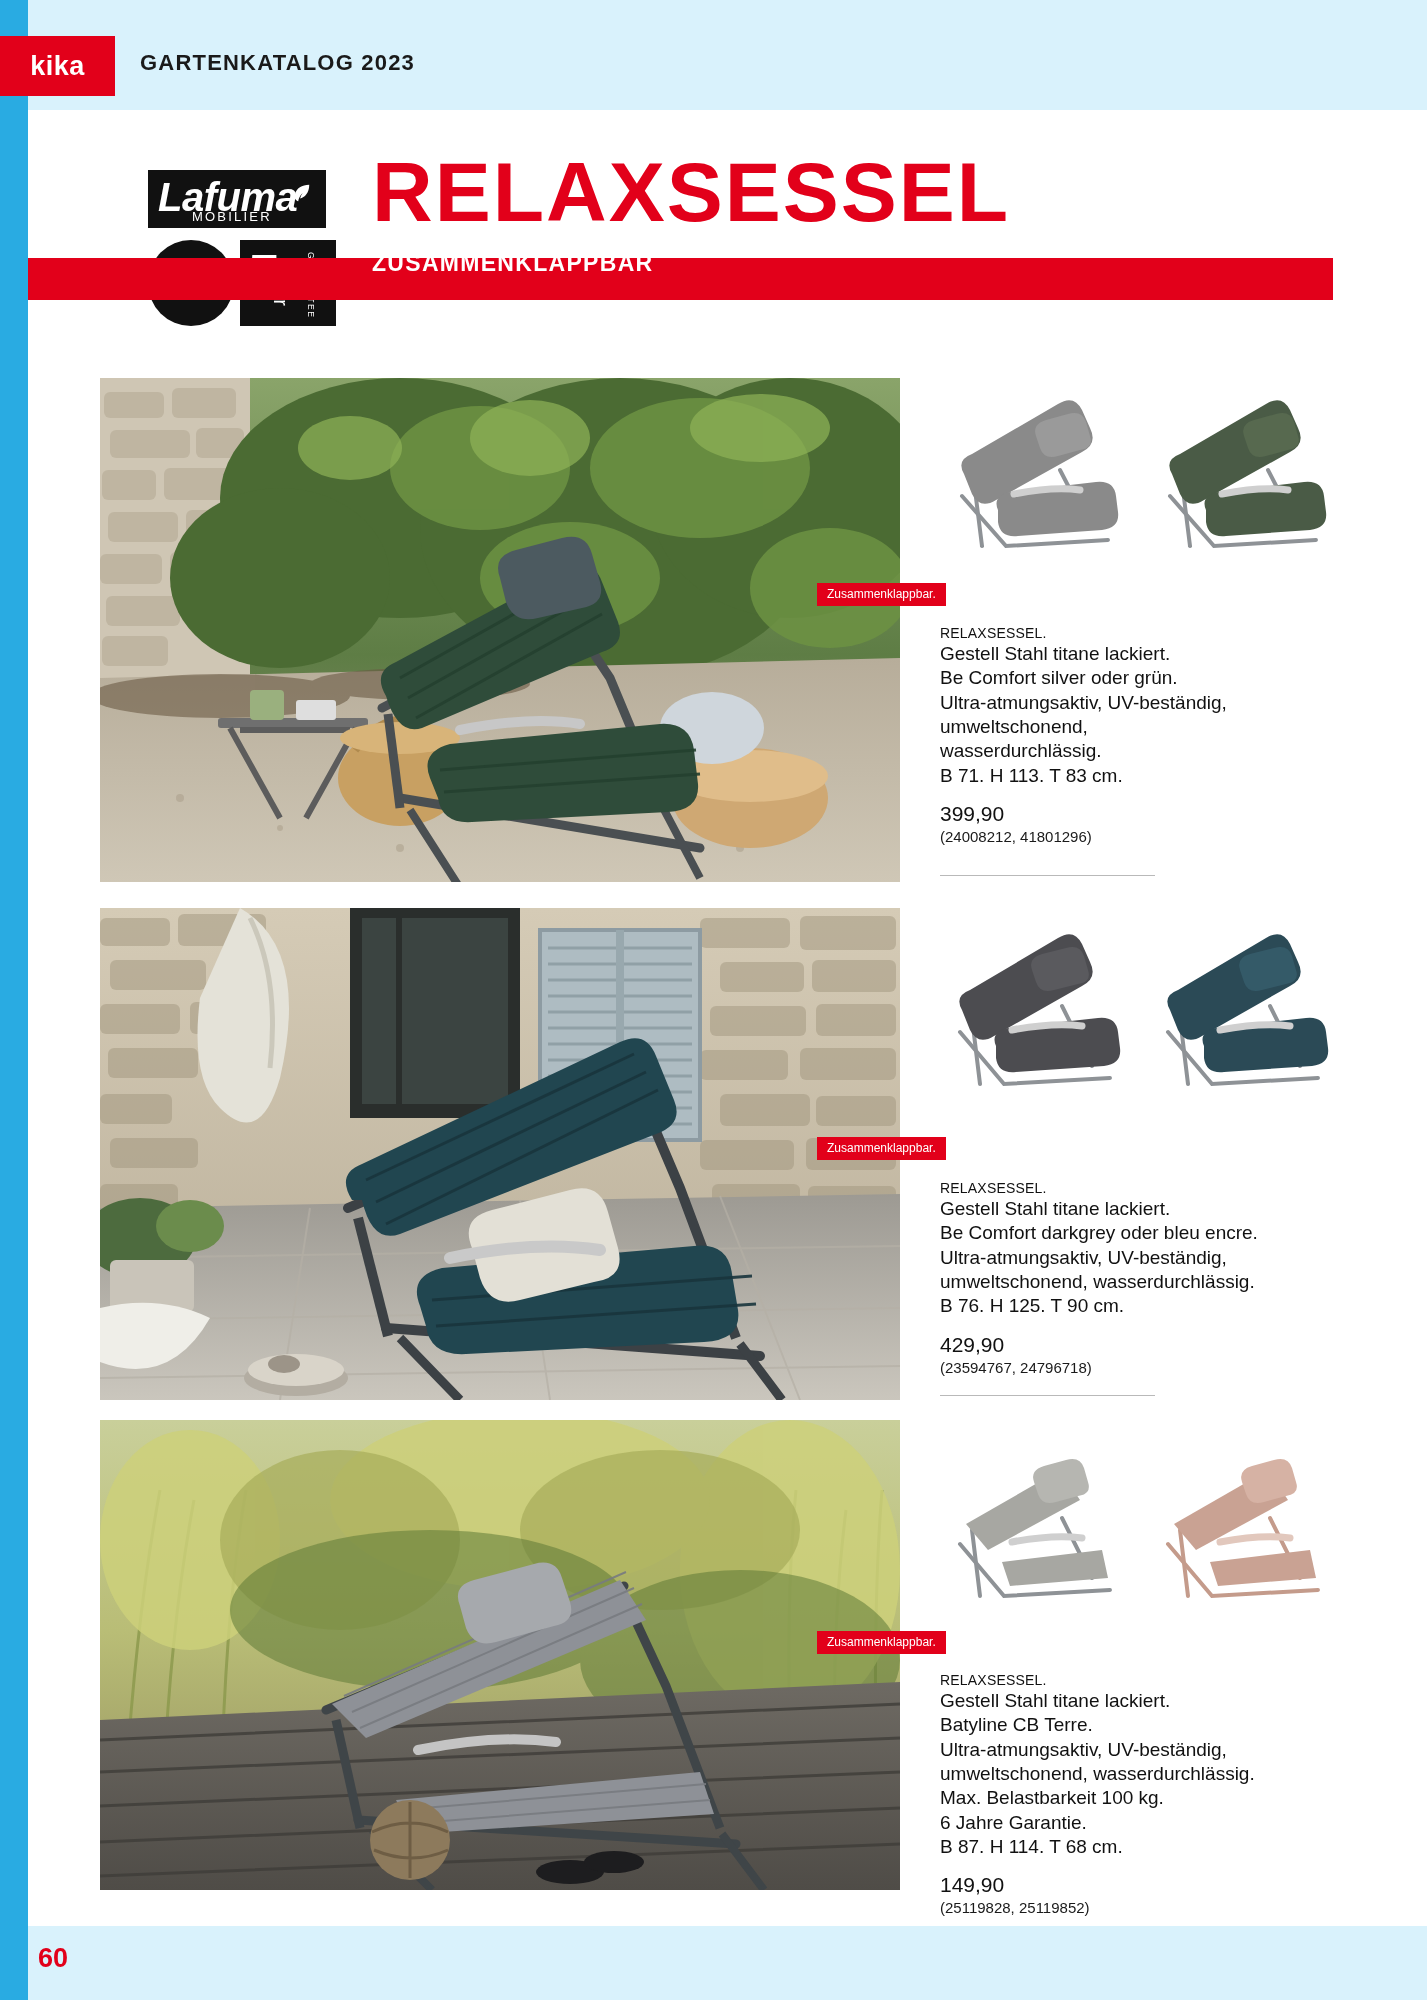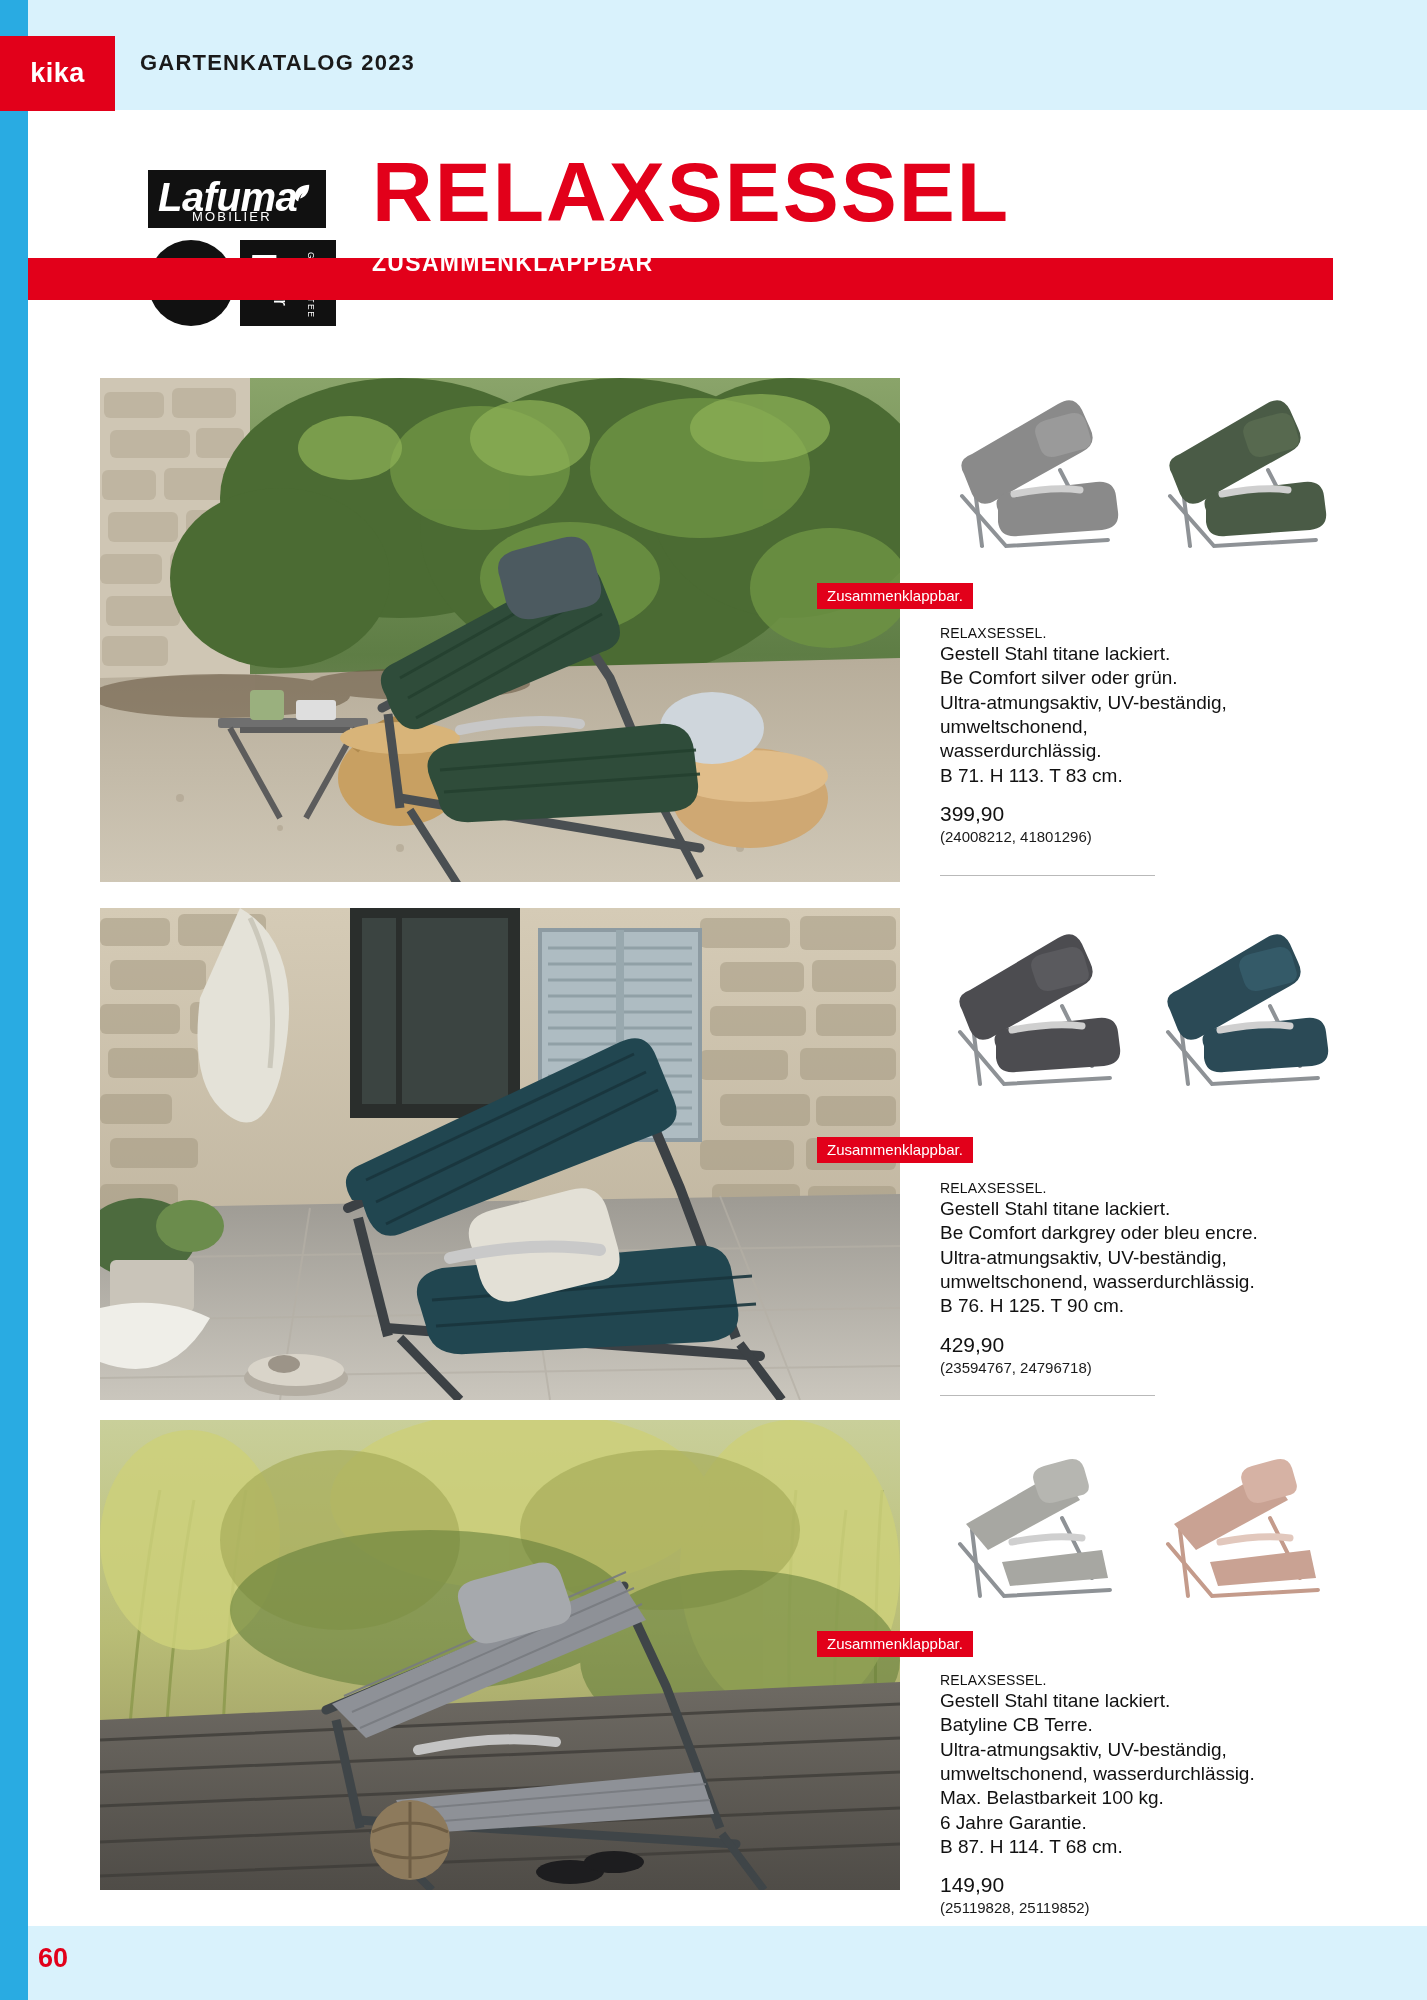--- a/index.html
+++ b/index.html
@@ -27,21 +27,21 @@
   }
   .header-bar {
     position: absolute;
     left: 28px; top: 0;
     width: 1399px; height: 110px;
     background: #d9f2fc;
   }
   .logo-box {
     position: absolute;
     left: 0; top: 36px;
-    width: 115px; height: 75px;
+    width: 115px; height: 60px;
     background: #e2001a;
     display: flex;
     align-items: center;
     justify-content: center;
   }
   .logo-text {
     color: #ffffff;
     font-weight: bold;
     font-size: 27px;
     letter-spacing: 0.5px;
@@ -174,21 +174,21 @@
     position: absolute;
   }
   .thumb {
     position: absolute;
     overflow: hidden;
   }
   .flag {
     position: absolute;
     background: #e2001a;
     color: #ffffff;
-    font-size: 15px;
+    font-size: 12px;
     padding: 4px 10px 5px 10px;
     white-space: nowrap;
     font-family: "Liberation Sans", sans-serif;
   }
   .info {
     position: absolute;
     width: 360px;
     color: #111111;
   }
   .info .name {

